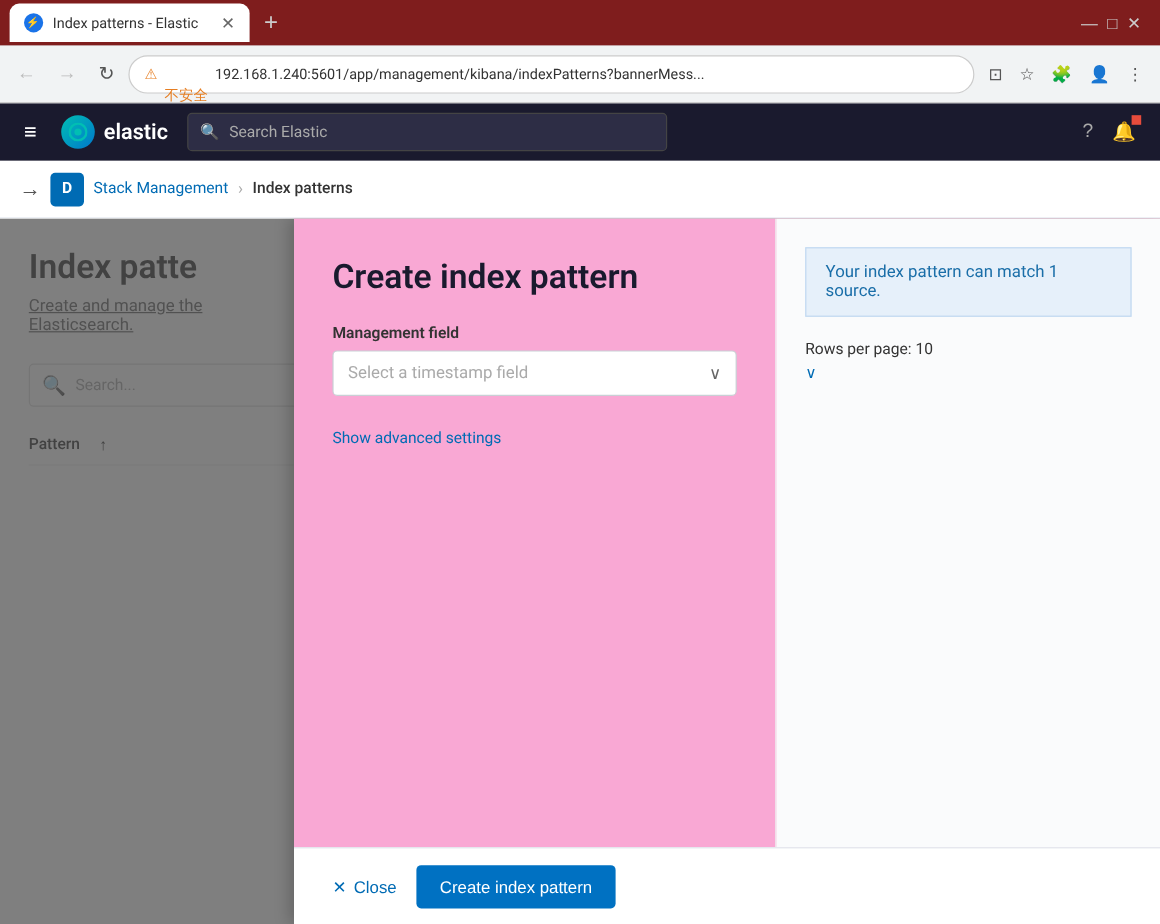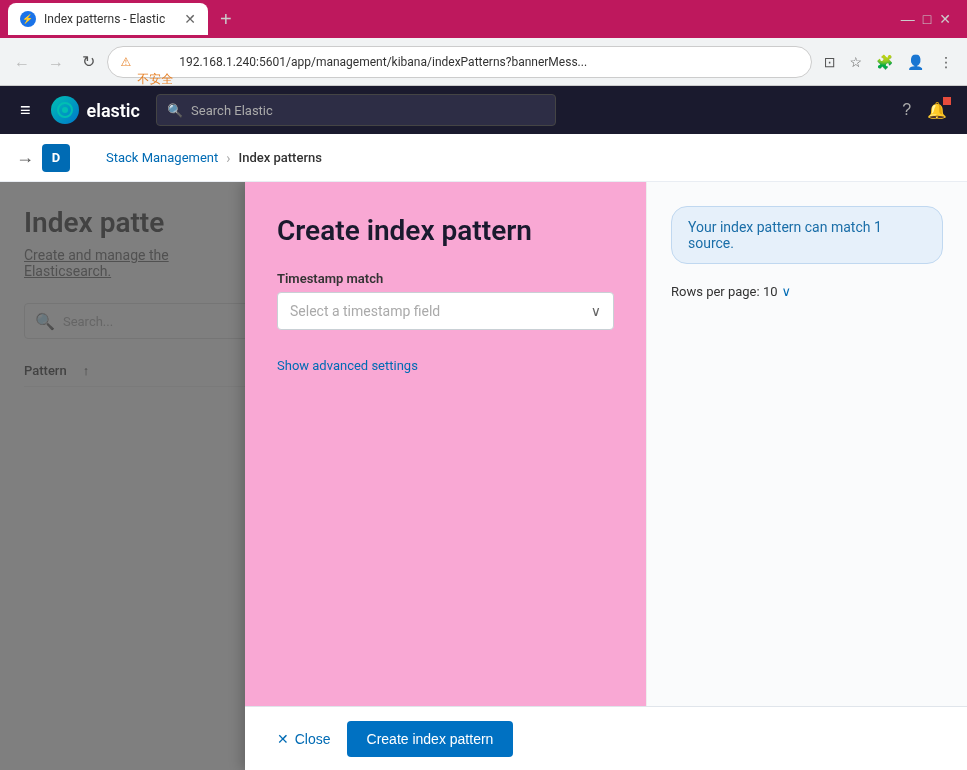--- a/index.html
+++ b/index.html
@@ -1,21 +1,21 @@
 <!DOCTYPE html>
 <html><head>
   <meta charset="utf-8">
   <style>
     * { box-sizing: border-box; margin: 0; padding: 0; }
     body { font-family: -apple-system, BlinkMacSystemFont, 'Segoe UI', Roboto, sans-serif; background: #f5f7fa; width: 967px; height: 770px; overflow: hidden; }
 
     
     .browser-frame { width: 967px; height: 770px; display: flex; flex-direction: column; background: #dee1e6; }
 
-    .browser-titlebar { height: 38px; background: #be185d; display: flex; align-items: center; padding: 0 8px; gap: 4px; }
+    .browser-titlebar { height: 38px; background: #7f1d1d; display: flex; align-items: center; padding: 0 8px; gap: 4px; }
     .browser-tab { display: flex; align-items: center; background: #fff; border-radius: 8px 8px 0 0; padding: 0 12px; height: 32px; gap: 8px; font-size: 12px; color: #333; min-width: 200px; }
     .browser-tab-favicon { width: 16px; height: 16px; background: #1a73e8; border-radius: 50%; display: flex; align-items: center; justify-content: center; }
     .browser-tab-favicon::after { content: '⚡'; font-size: 9px; color: white; }
     .browser-tab-close { margin-left: auto; cursor: pointer; color: #666; font-size: 14px; }
     .browser-tab-new { background: transparent; border: none; color: #ccc; font-size: 20px; cursor: pointer; padding: 0 8px; }
 
     .browser-toolbar { height: 48px; background: #f1f3f4; display: flex; align-items: center; padding: 0 8px; gap: 6px; border-bottom: 1px solid #ccc; }
     .nav-btn { background: none; border: none; cursor: pointer; padding: 6px; border-radius: 50%; color: #555; font-size: 16px; display: flex; align-items: center; justify-content: center; }
     .nav-btn.disabled { color: #bbb; cursor: default; }
     .address-bar { flex: 1; height: 32px; background: #fff; border: 1px solid #ccc; border-radius: 20px; display: flex; align-items: center; padding: 0 12px; gap: 6px; font-size: 12px; }
@@ -33,21 +33,21 @@
     .elastic-logo { display: flex; align-items: center; gap: 8px; color: #fff; font-size: 18px; font-weight: 600; }
     .elastic-logo-icon { width: 28px; height: 28px; background: linear-gradient(135deg, #00bfb3, #0077cc); border-radius: 50%; display: flex; align-items: center; justify-content: center; color: white; font-size: 14px; font-weight: bold; }
     .kibana-search { flex: 1; max-width: 400px; height: 32px; background: #2d2d45; border: 1px solid #444; border-radius: 4px; display: flex; align-items: center; padding: 0 10px; gap: 8px; color: #aaa; font-size: 13px; }
     .header-right { margin-left: auto; display: flex; gap: 8px; }
     .header-icon-btn { background: none; border: none; color: #aaa; cursor: pointer; font-size: 16px; padding: 4px; }
 
     
     .breadcrumb-bar { height: 48px; background: #fff; display: flex; align-items: center; padding: 0 16px; gap: 8px; border-bottom: 1px solid #e9edf3; }
     .breadcrumb-menu { background: none; border: none; cursor: pointer; font-size: 18px; color: #555; }
     .breadcrumb-avatar { width: 28px; height: 28px; background: #006bb4; border-radius: 4px; display: flex; align-items: center; justify-content: center; color: white; font-size: 13px; font-weight: bold; }
-    .breadcrumb-link { color: #006bb4; font-size: 13px; text-decoration: none; cursor: pointer; margin-left: 28px; }
+    .breadcrumb-link { color: #006bb4; font-size: 13px; text-decoration: none; cursor: pointer; }
     .breadcrumb-separator { color: #aaa; font-size: 14px; }
     .breadcrumb-current { color: #333; font-size: 13px; font-weight: 500; }
 
     
     .main-layout { display: flex; flex: 1; overflow: hidden; position: relative; }
 
     
     .bg-content { flex: 1; padding: 24px; background: #fff; opacity: 0.6; }
     .bg-title { font-size: 28px; font-weight: 600; color: #333; margin-bottom: 8px; }
     .bg-desc { font-size: 14px; color: #666; margin-bottom: 24px; max-width: 300px; text-decoration: underline; }
@@ -71,28 +71,28 @@
     .form-hint { font-size: 12px; color: #666; margin-top: 6px; line-height: 1.5; }
 
     .form-select { width: 100%; height: 38px; border: 1px solid #c9d0d5; border-radius: 4px; padding: 0 12px; font-size: 14px; display: flex; align-items: center; justify-content: space-between; cursor: pointer; background: #fff; color: #aaa; }
     .form-select-text { color: #aaa; }
     .form-select-arrow { color: #666; }
 
     .advanced-link { color: #006bb4; font-size: 13px; cursor: pointer; text-decoration: none; margin-top: 8px; display: inline-block; }
 
     
     .flyout-right { width: 320px; padding: 24px; background: #fafbfc; }
-    .match-banner { background: #e6f0fa; border: 1px solid #c0d8f0; border-radius: 16px; padding: 12px 16px; margin-bottom: 20px; }
+    .match-banner { background: #e6f0fa; border: 1px solid #c0d8f0; border-radius: 0; padding: 12px 16px; margin-bottom: 20px; }
     .match-text { color: #1a6ea8; font-size: 14px; }
 
     .source-item { display: flex; align-items: center; justify-content: space-between; padding: 10px 0; border-bottom: 1px solid #eee; }
     .source-name { font-size: 13px; color: #333; }
     .source-badge { background: #006bb4; color: white; font-size: 11px; padding: 2px 8px; border-radius: 3px; font-weight: 500; }
 
-    .rows-per-page { font-size: 13px; color: #333; display: flex; gap: 4px; margin-top: 12px; cursor: pointer; }
+    .rows-per-page { font-size: 13px; color: #333; display: flex; gap: 4px; margin-top: 12px; cursor: pointer; flex-direction: column; }
     .rows-dropdown { color: #006bb4; }
 
     
     .flyout-footer { height: 64px; background: #fff; border-top: 1px solid #e0e5eb; display: flex; align-items: center; padding: 0 32px; gap: 16px; }
     .btn-close { background: none; border: none; color: #006bb4; cursor: pointer; font-size: 14px; display: flex; align-items: center; gap: 6px; }
     .btn-primary { background: #0071c2; color: white; border: none; border-radius: 4px; padding: 0 20px; height: 36px; font-size: 14px; font-weight: 500; cursor: pointer; }
   </style>
 </head>
 <body>
 
@@ -191,21 +191,21 @@
       <div class="overlay"></div>
 
       <div class="flyout">
         <div class="flyout-body">
 
           <div class="flyout-form">
             <h1 class="flyout-title">Create index pattern</h1>
 
 
             <div class="form-field">
-              <label class="form-label">Timestamp match</label>
+              <label class="form-label">Management field</label>
               <div class="form-select">
                 <span class="form-select-text">Select a timestamp field</span>
                 <span class="form-select-arrow">∨</span>
               </div>
             </div>
 
             <a class="advanced-link">Show advanced settings</a>
           </div>
 
           <div class="flyout-right">

